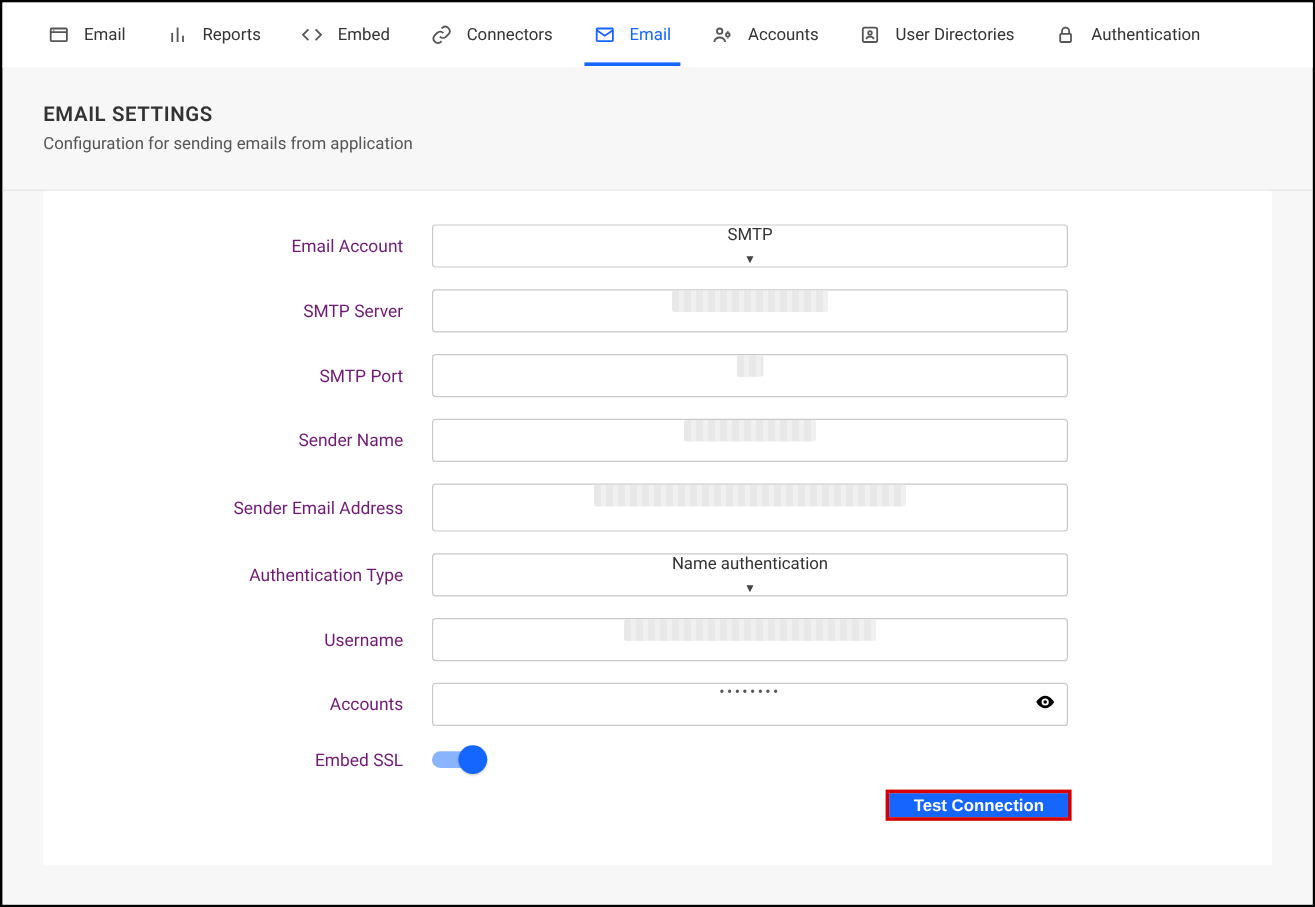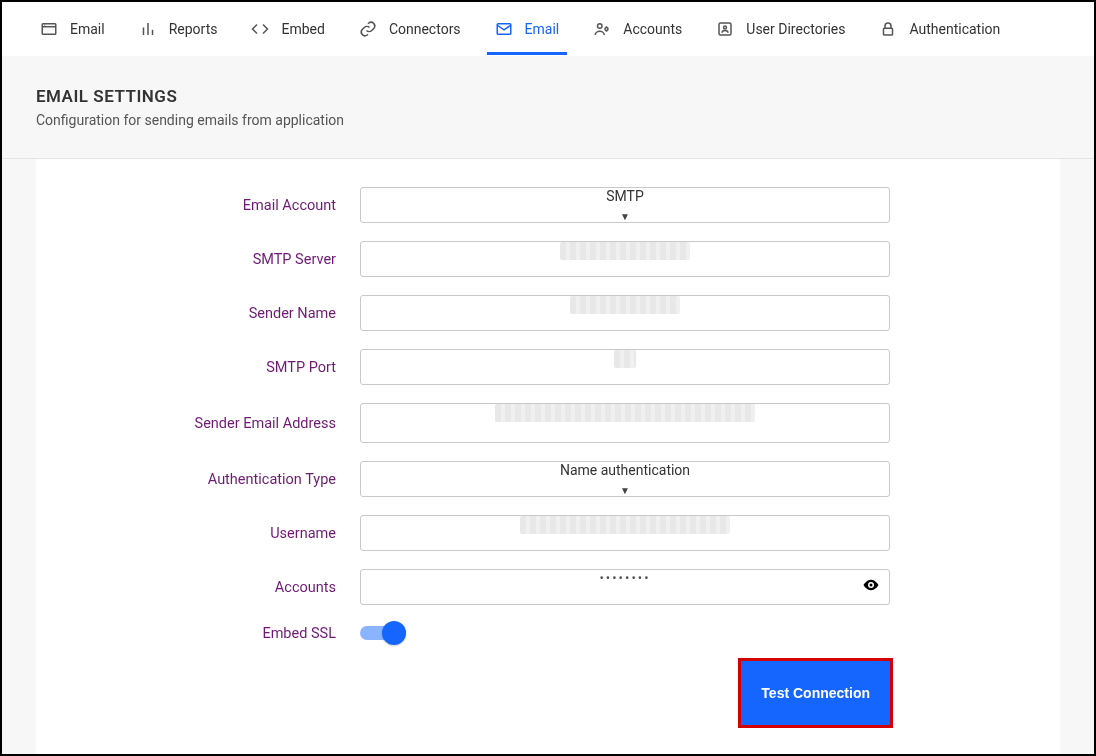--- a/index.html
+++ b/index.html
@@ -103,21 +103,21 @@
     position:absolute; inset:3px 0 3px 0; border-radius:10px; background:#8ab4ff;
   }
   .toggle-thumb {
     position:absolute; right:0; top:-2px; width:24px; height:24px; border-radius:50%;
     background:#1565ff; box-shadow:0 1px 2px rgba(0,0,0,0.2);
   }
   
   .actions { display:flex; justify-content:flex-end; width:814px; }
   .btn-primary {
     background:#1565ff; color:#fff; font-size:14px; font-weight:600;
-    padding: 24px 20px; border:none; cursor:pointer;
+    padding: 2px 20px; border:none; cursor:pointer;
     outline: 3px solid #d40000; outline-offset: 0;
   }
 </style>
 </head>
 <body>
 
 <div class="tabbar">
   <div class="tab">
     <span class="ticon">
       <svg viewBox="0 0 24 24" fill="none" stroke="#555" stroke-width="2">
@@ -212,30 +212,30 @@
   </div>
 
   <div class="row">
     <div class="row-label" data-bind="form.smtp_server.label">SMTP Server</div>
     <div class="field">
       <div class="input redacted r-sm"></div>
     </div>
   </div>
 
   <div class="row">
+    <div class="row-label" data-bind="form.smtp_port.label">SMTP Port</div>
+    <div class="field">
+      <div class="input redacted r-xs"></div>
+    </div>
+  </div>
+
+  <div class="row">
     <div class="row-label" data-bind="form.sender_name.label">Sender Name</div>
     <div class="field">
       <div class="input redacted r-md"></div>
-    </div>
-  </div>
-
-  <div class="row">
-    <div class="row-label" data-bind="form.smtp_port.label">SMTP Port</div>
-    <div class="field">
-      <div class="input redacted r-xs"></div>
     </div>
   </div>
 
   <div class="row">
     <div class="row-label" data-bind="form.sender_email.label">Sender Email Address</div>
     <div class="field">
       <div class="input redacted r-lg" style="height:40px;"></div>
     </div>
   </div>
 

